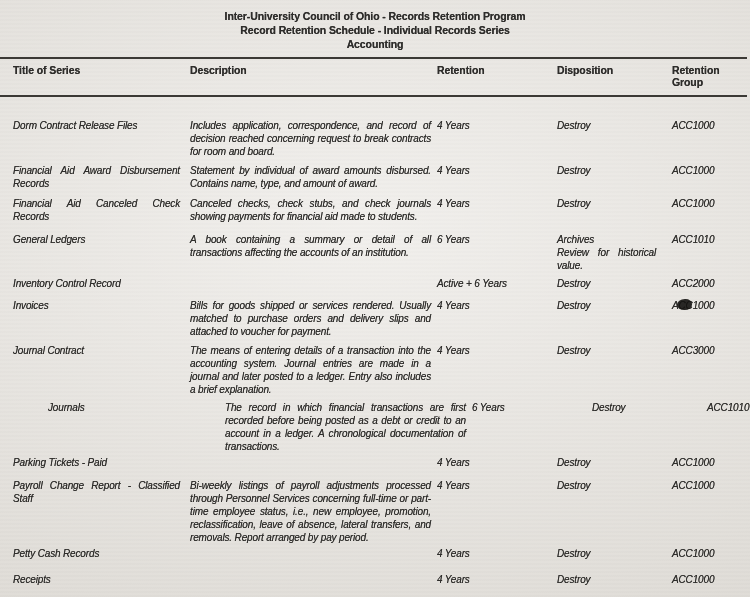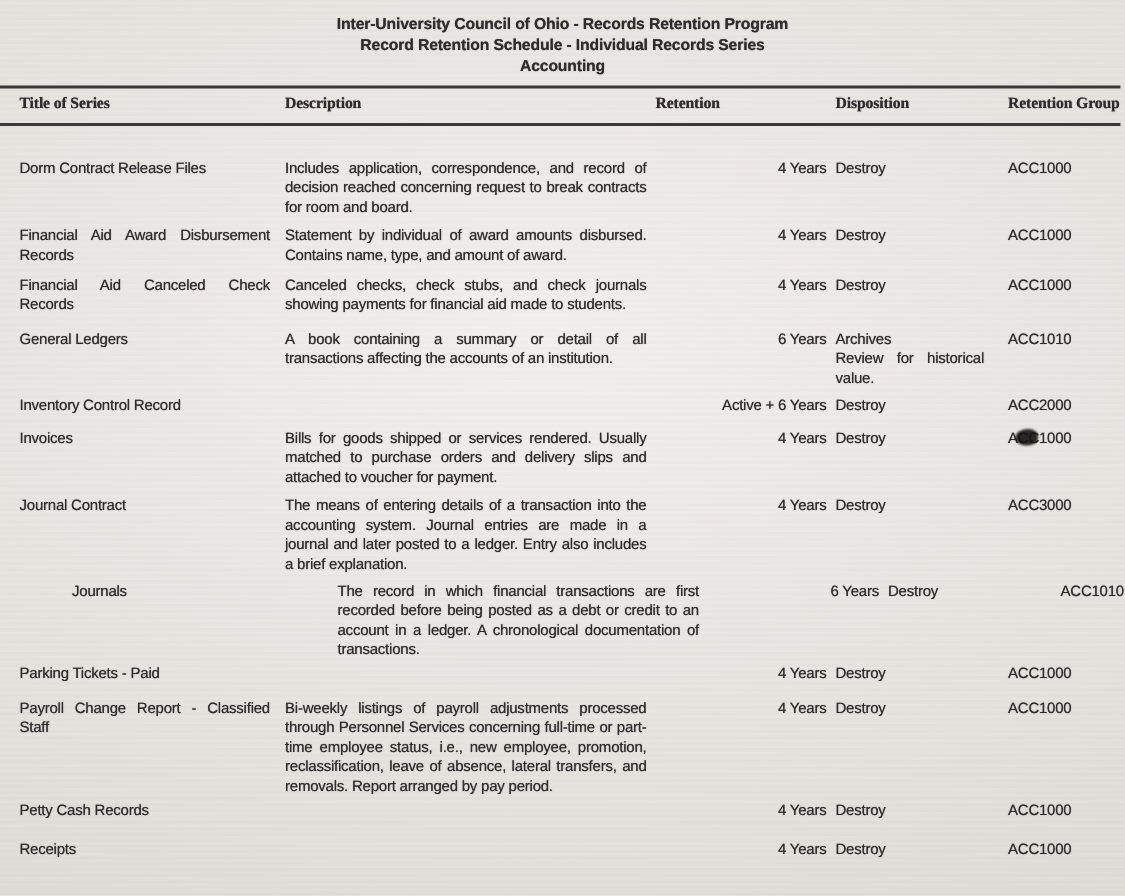--- a/index.html
+++ b/index.html
@@ -39,31 +39,31 @@
     box-sizing: border-box;
   }
   .header-row {
     padding-top: 5px;
     padding-bottom: 7px;
     border-bottom: 2px solid #3b3935;
     font-weight: bold;
     font-size: 10.5px;
     letter-spacing: -0.1px;
   }
-  .header-row span { text-shadow: 0 0 0.6px rgba(46,45,43,0.85); font-family: Liberation Serif, serif; }
+  .header-row span { text-shadow: 0 0 0.6px rgba(46,45,43,0.85); }
   .table-body { padding-top: 22px; }
   .row {
     font-size: 10px;
     line-height: 13px;
     letter-spacing: -0.15px;
   }
-  .cell { text-shadow: 0 0 0.6px rgba(46,45,43,0.8); }
+  .cell { text-shadow: 0 0 0.6px rgba(46,45,43,0.8); font-style: italic; }
   .c-title { padding-right: 10px; text-align: justify; }
   .c-desc  { padding-right: 6px;  text-align: justify; }
-  .c-ret   { padding-right: 6px; text-align: right; }
+  .c-ret   { padding-right: 6px; }
   .c-disp  { padding-right: 16px; white-space: pre-line; text-align: justify; }
   .c-group { position: relative; }
   
   .has-blot::after {
     content: "";
     position: absolute;
     left: 5px; top: 0px;
     width: 15px; height: 11px;
     background: #141311;
     border-radius: 55% 45% 50% 50%;

